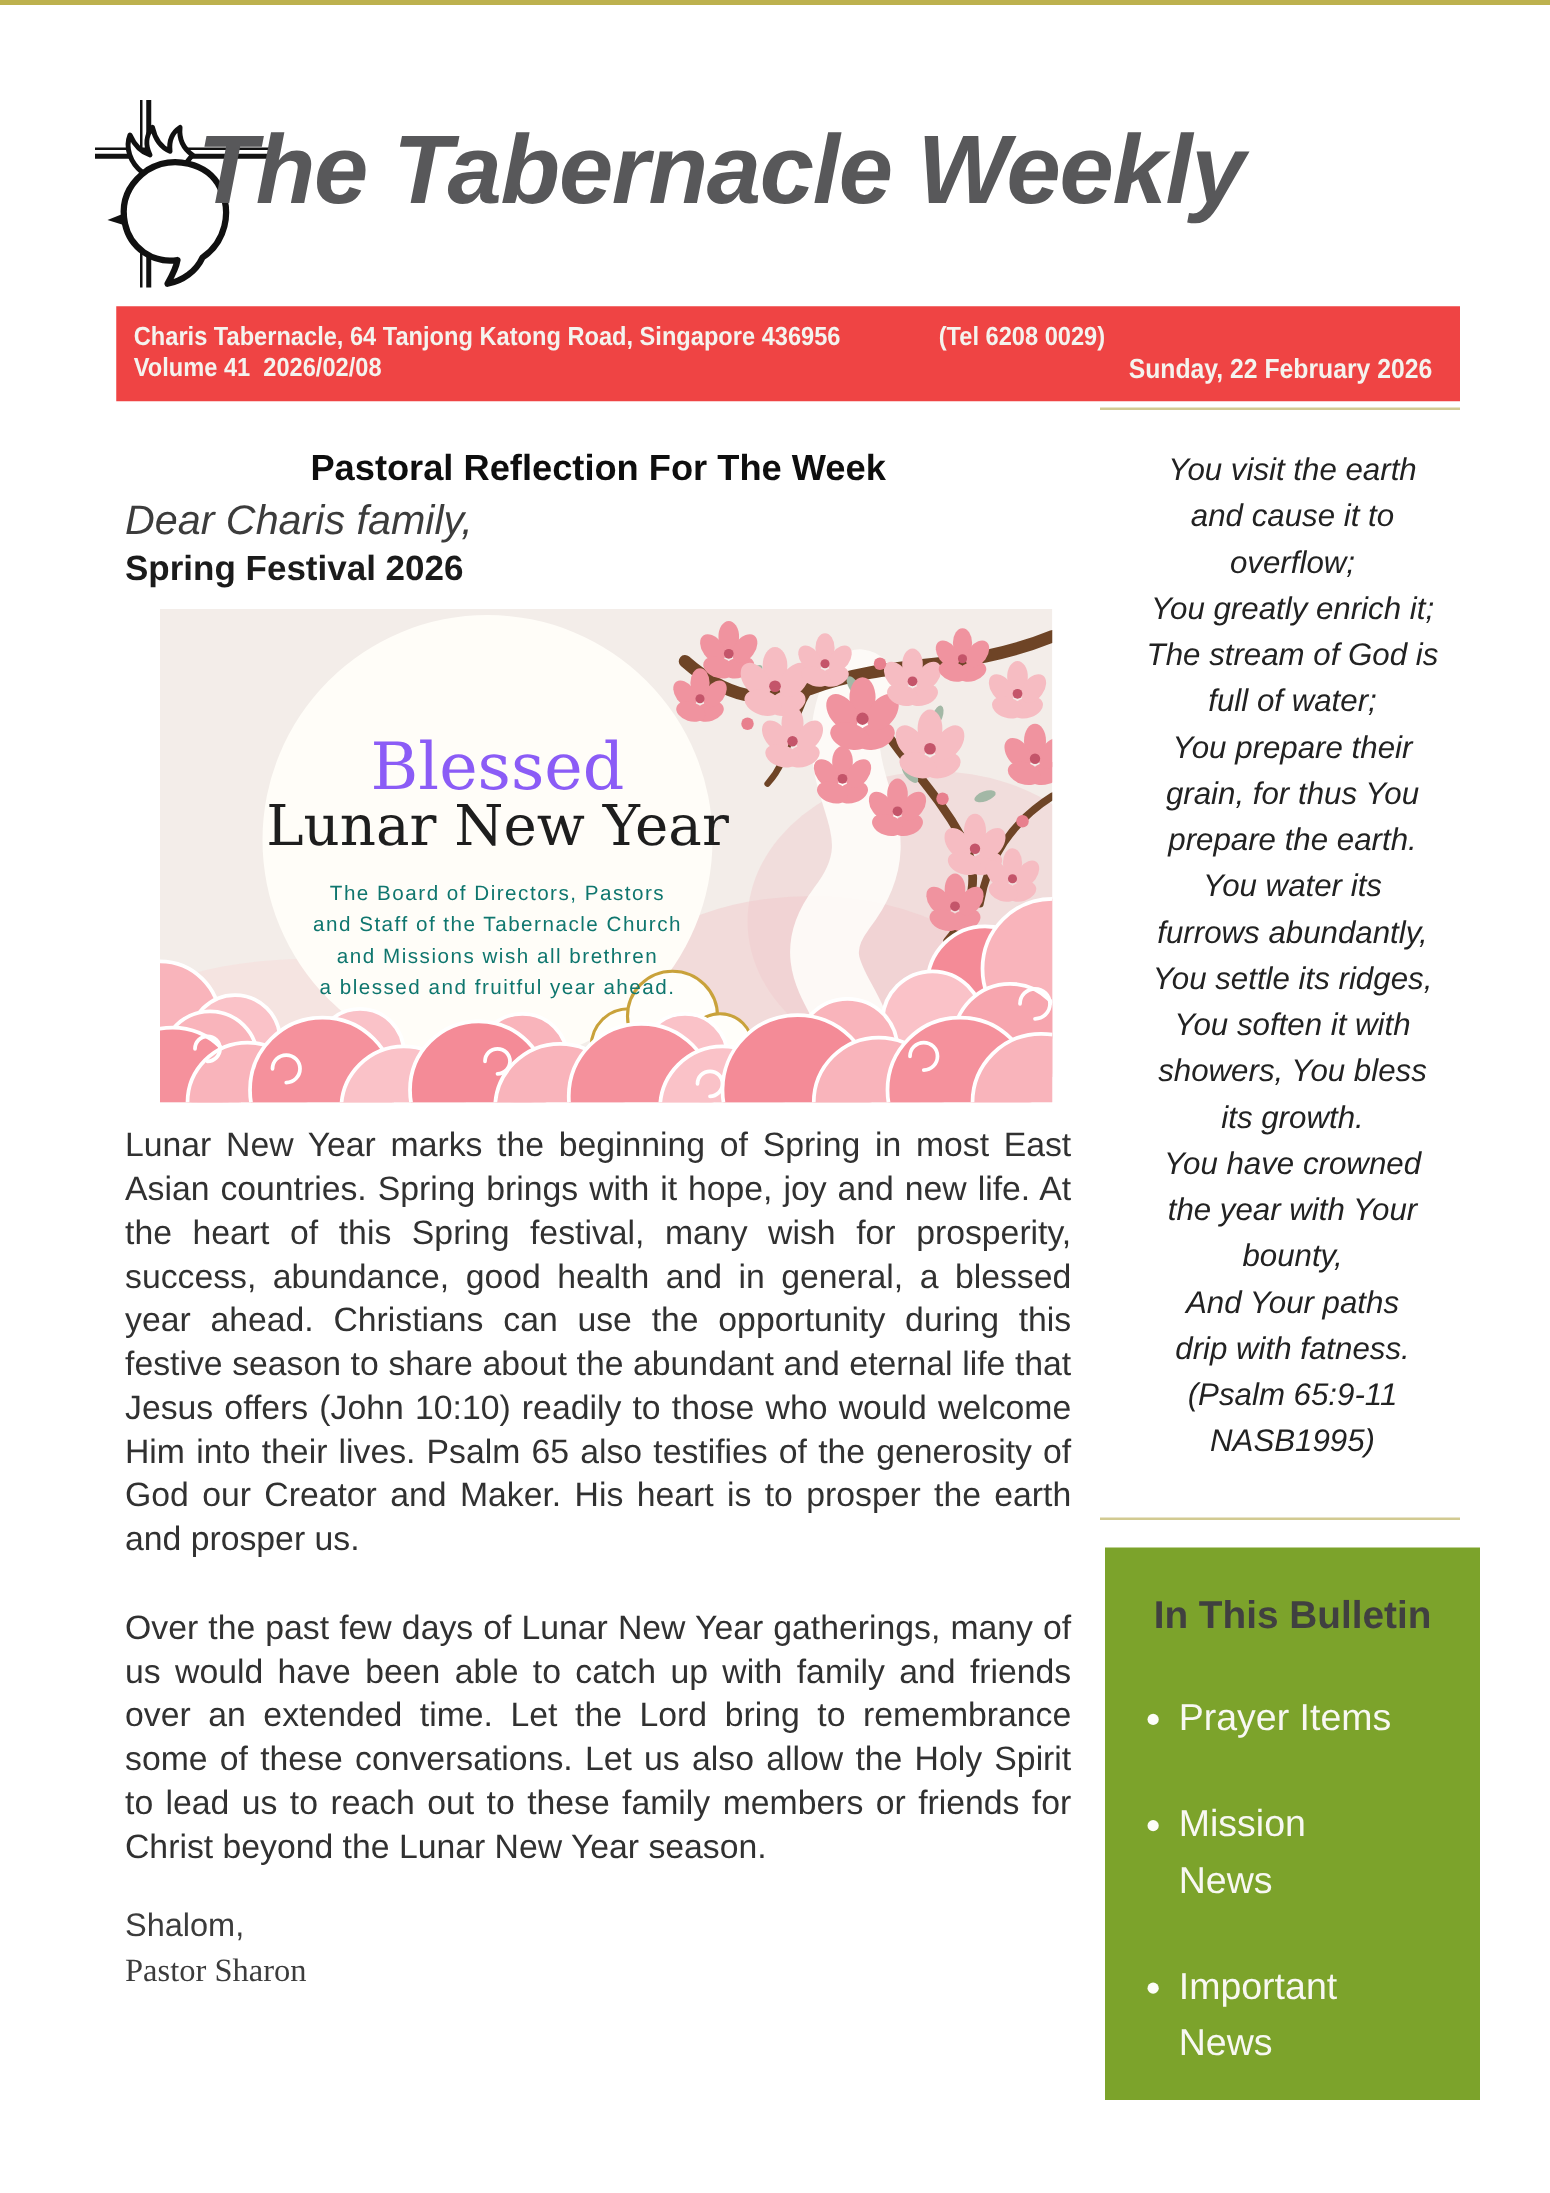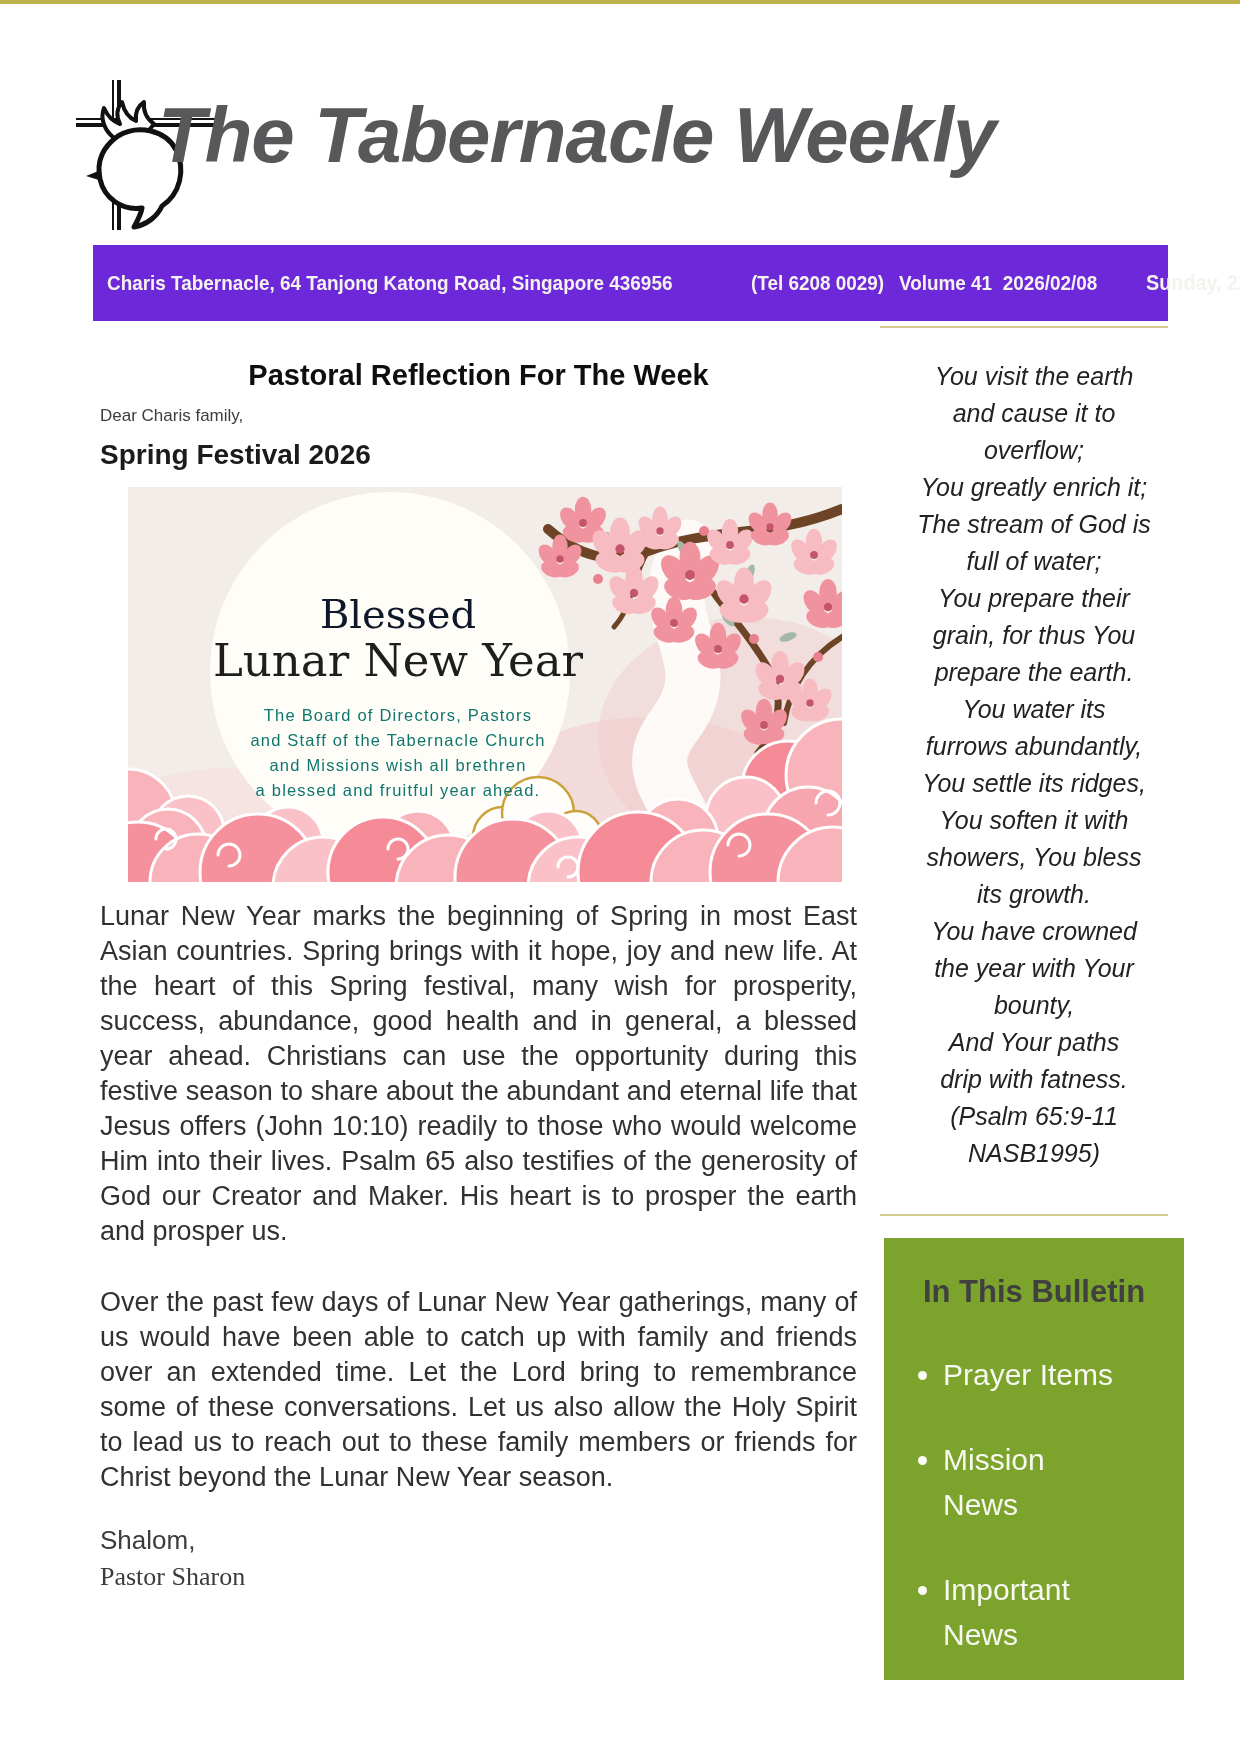--- a/index.html
+++ b/index.html
@@ -9,42 +9,42 @@
   .top-line{position:absolute;left:0;top:0;width:1240px;height:4px;background:#BDB14E;}
 
   
   .logo{position:absolute;left:74px;top:74px;width:150px;height:160px;}
   .masthead-title{position:absolute;left:158px;top:90px;width:1000px;
     font-size:78px;font-weight:bold;font-style:italic;color:#58585A;
     letter-spacing:-1px;white-space:nowrap;}
 
   
   .info-bar{position:absolute;left:93px;top:245px;width:1075px;height:76px;
-    background:#6d28d9;color:#F4F3EE;display:flex;flex-direction:row;
-    justify-content:flex-start;box-sizing:border-box;padding:4px 22px 4px 14px;}
+    background:#ef4444;color:#F4F3EE;display:flex;flex-direction:column;
+    justify-content:center;box-sizing:border-box;padding:4px 22px 4px 14px;}
   .bar-row{display:flex;align-items:center;}
   .bar-row.second{justify-content:space-between;}
   .bar-text{font-size:21px;font-weight:bold;white-space:pre;display:inline-block;
     transform:scaleX(0.9);transform-origin:left center;}
   .bar-text.right{transform-origin:right center;font-size:22px;}
   .bar-tel{margin-left:16px;}
 
   .accent-under-bar{position:absolute;left:880px;top:326px;width:288px;height:2px;background:#D2CA92;}
   .sep-line{position:absolute;left:880px;top:1214px;width:288px;height:2px;background:#D2CA92;}
 
   
   .article{position:absolute;left:100px;top:350px;width:757px;color:#323232;}
   .article h1{margin:8px;font-size:29px;line-height:34px;font-weight:bold;color:#0E0E0E;text-align:center;}
-  .salutation{margin:7px 0 0 0;font-size:17px;line-height:32px;color:#3C3C3C;}
+  .salutation{margin:7px 0 0 0;font-size:33px;line-height:32px;color:#3C3C3C;font-style:italic;}
   .subheading{margin:6px 0 0 0;font-size:28px;line-height:33px;font-weight:bold;color:#1B1B1B;}
 
   .lny-image{position:relative;margin:16px 0 0 28px;width:714px;height:395px;overflow:hidden;}
   .lny-image svg{position:absolute;left:0;top:0;}
   .card-text{position:absolute;left:40px;top:104px;width:460px;text-align:center;}
-  .card-title1{font-family:"DejaVu Serif",serif;font-size:40px;line-height:46px;color:#0f172a;}
+  .card-title1{font-family:"DejaVu Serif",serif;font-size:52px;line-height:46px;color:#8b5cf6;}
   .card-title2{font-family:"DejaVu Serif",serif;font-size:45px;line-height:48px;color:#1E1E1E;}
   .card-msg{margin-top:18px;font-size:16.5px;line-height:25px;color:#0f766e;
     letter-spacing:1.2px;white-space:pre-line;}
 
   p.body{margin:17px 0 0 0;font-size:27px;line-height:35px;text-align:justify;color:#313131;}
   p.body + p.body{margin-top:36px;}
   .closing{margin:28px 0 0 0;font-size:26px;line-height:34px;color:#3C3C3C;}
   .signature{margin:3px 0 0 0;font-size:26px;line-height:34px;color:#3C3C3C;font-family:Liberation Serif, serif;}
 
   

